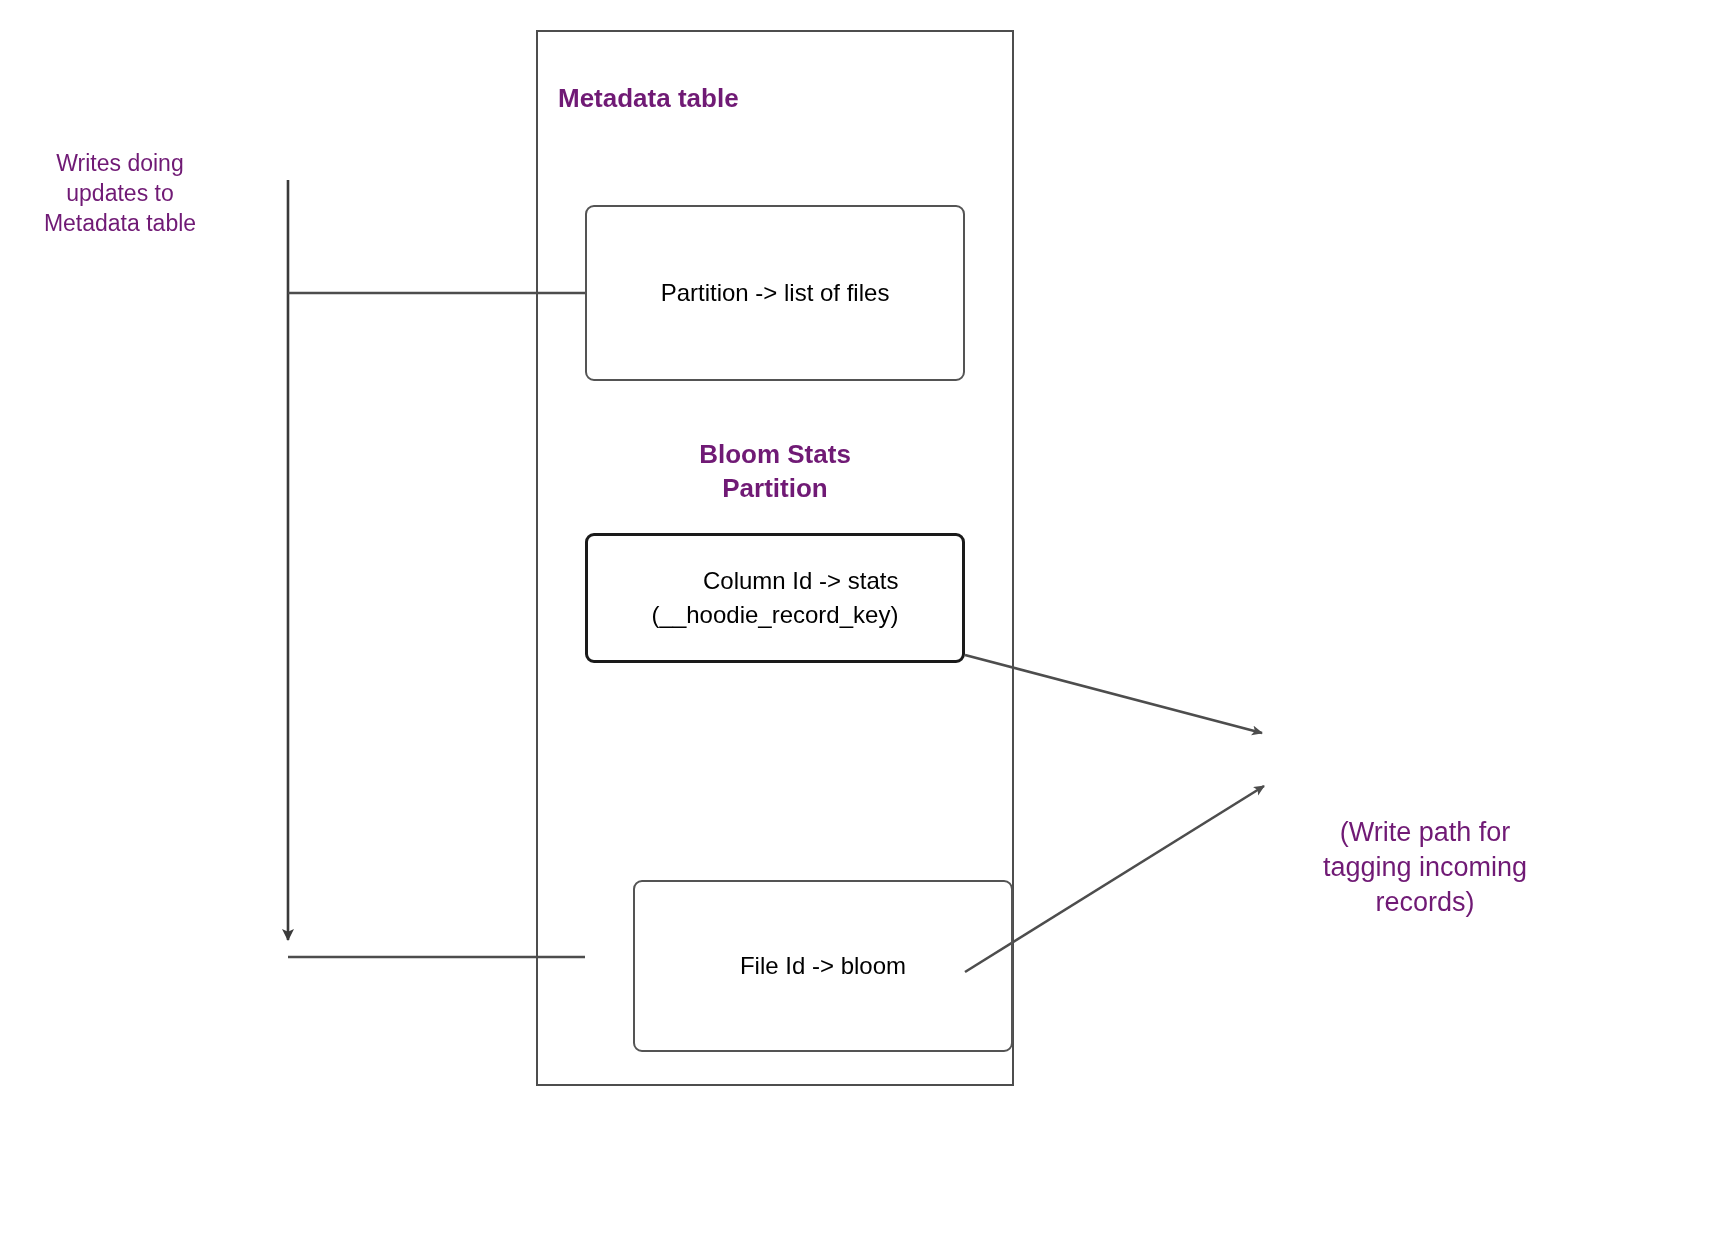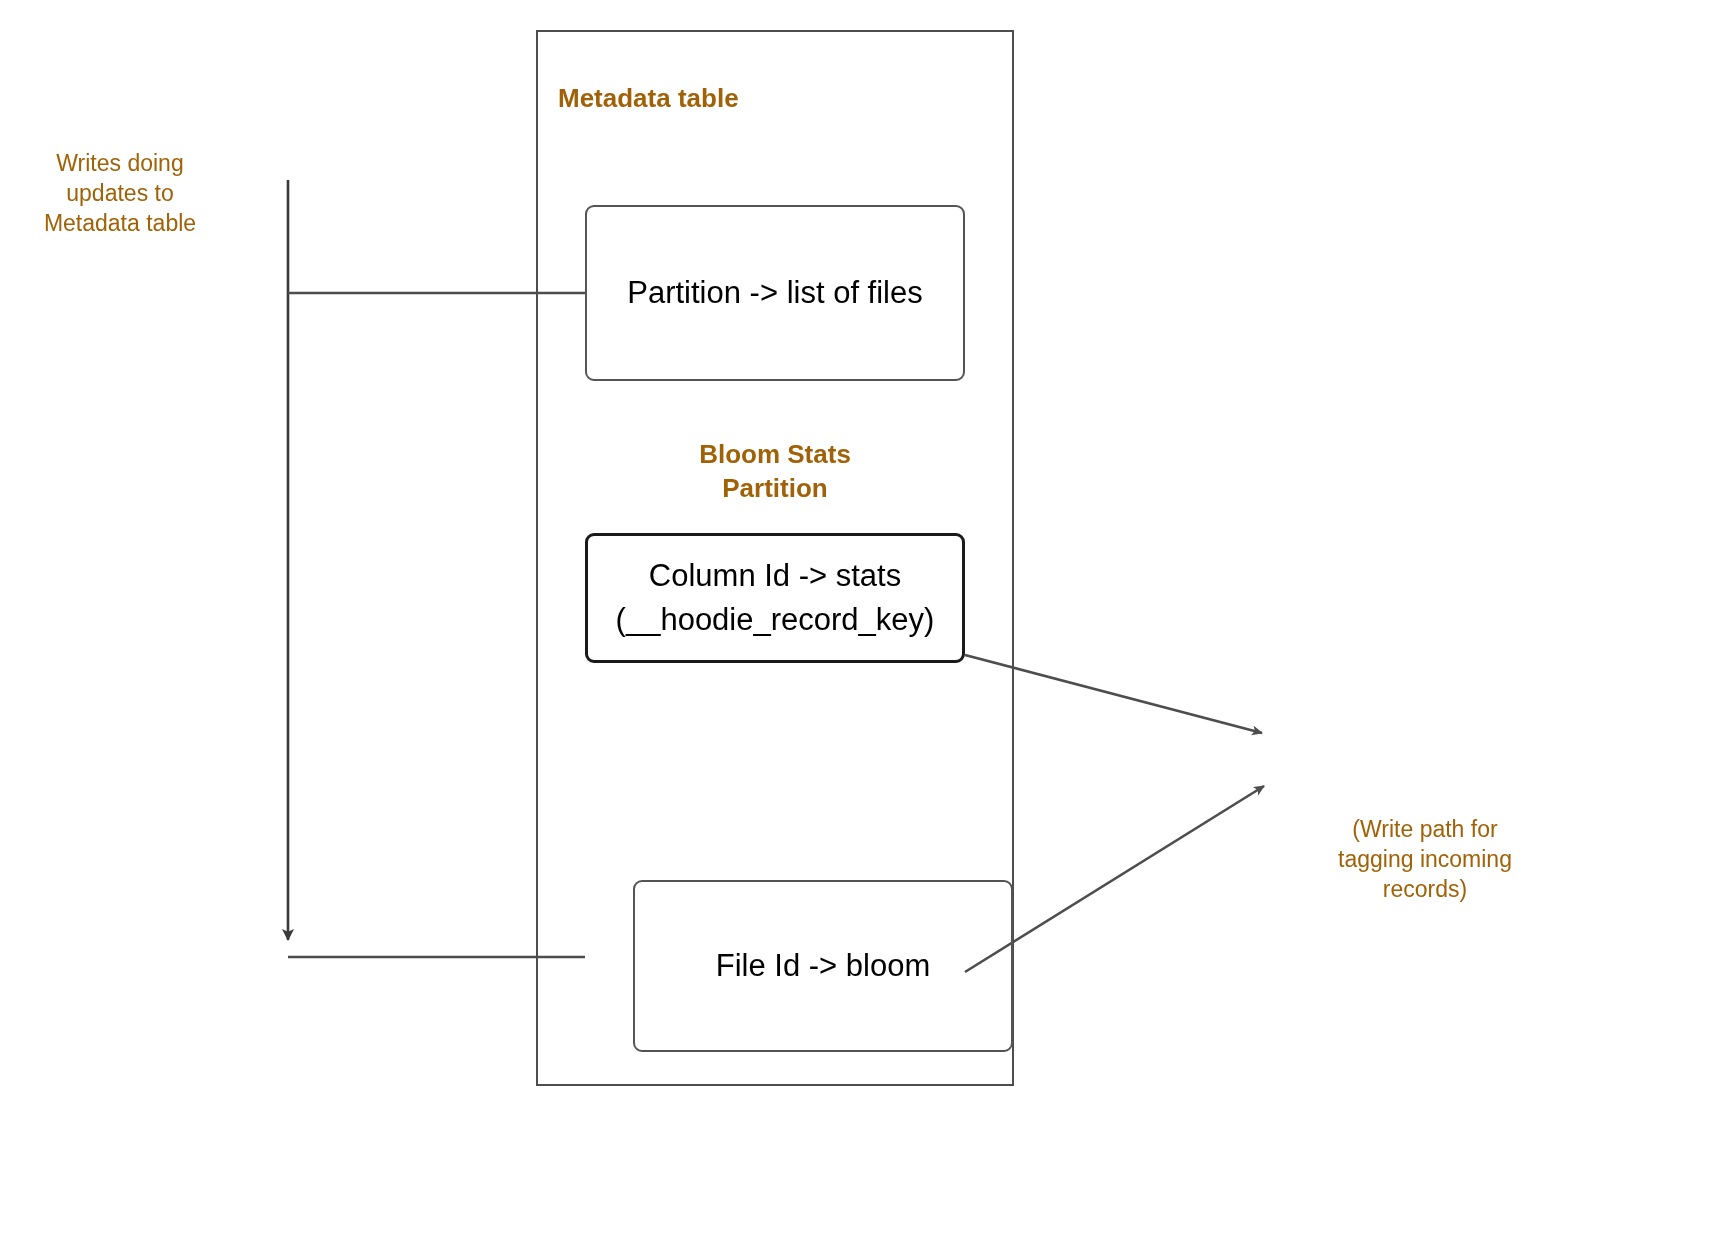--- a/index.html
+++ b/index.html
@@ -25,21 +25,21 @@
     top: 0;
     width: 1718px;
     height: 1244px;
     pointer-events: none;
   }
   .txt {
     position: absolute;
     text-align: center;
     line-height: 1.30;
     white-space: pre-line;
-    color: #a16207;
+    color: #701a75;
   }
   .bold {
     font-weight: bold;
   }
   
   #writes-label {
     left: 10px;
     top: 149px;
     width: 220px;
     font-size: 23px;
@@ -107,38 +107,38 @@
   }
   #bloom-box {
     left: 585px;
     top: 880px;
     width: 380px;
     height: 172px;
     border: 2.5px solid #545454;
     margin-left: 48px;
   }
   .box-text {
-    font-size: 31px;
-    text-align: center;
+    font-size: 24px;
+    text-align: right;
     line-height: 1.42;
     white-space: pre-line;
     color: #000000;
   }
   
   #metadata-index-title {
     left: 1284px;
     top: 737px;
     width: 420px;
     font-size: 26px;
   }
   #metadata-index-caption {
     left: 1300px;
     top: 815px;
     width: 250px;
-    font-size: 23px;
+    font-size: 27px;
   }
 </style>
 </head>
 <body>
 
 <div id="canvas-root">
 
   <svg class="svg-layer" viewBox="0 0 1718 1244" xmlns="http://www.w3.org/2000/svg">
     <defs>
       <marker id="arrow-right" markerWidth="12" markerHeight="12" refX="10" refY="5" orient="auto" markerUnits="userSpaceOnUse">

